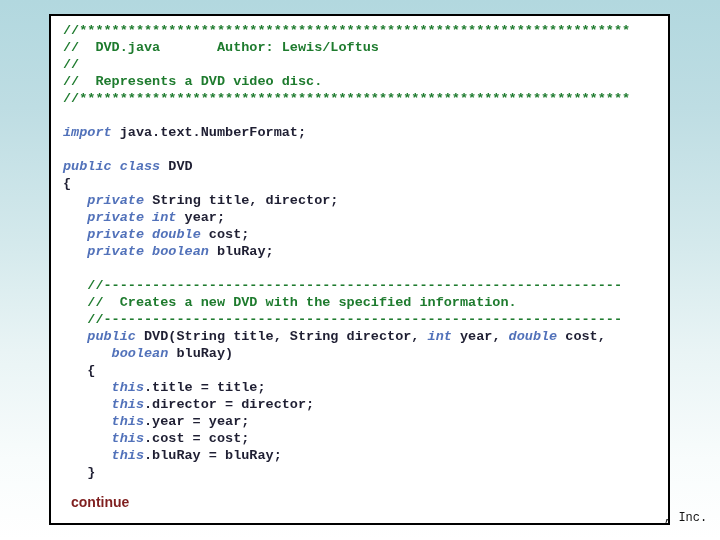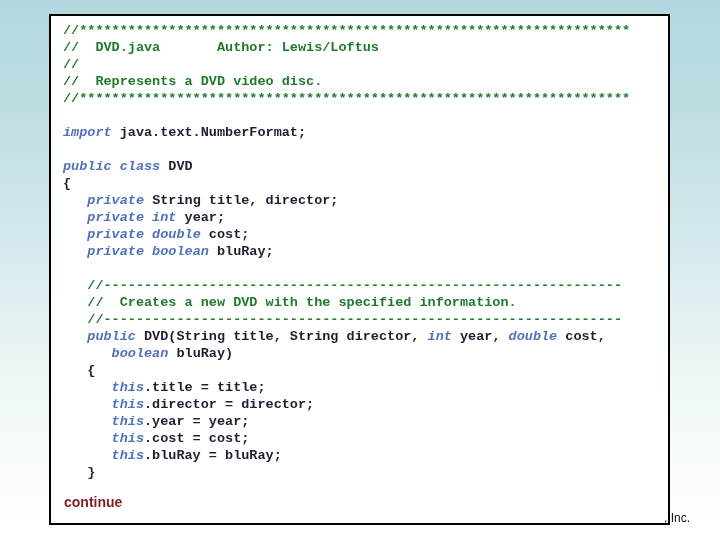--- a/index.html
+++ b/index.html
@@ -33,32 +33,32 @@
     font-size: 13.5px;
     line-height: 17px;
     white-space: pre;
   }
   .code-line { height: 17px; }
   .c { color: var(--comment, #1e7b2e); }
   .k { color: var(--keyword, #5272ba); font-style: italic; }
   .p { color: var(--plain, #1f1f33); text-align: center; }
   .continue-label {
     position: absolute;
-    left: 13px;
+    left: 20px;
     bottom: 13px;
     font-family: "Liberation Sans", sans-serif;
     font-weight: bold;
     font-size: 14px;
     color: var(--continue, #7f1f1f);
   }
   .footer-fragment {
     position: absolute;
     left: 664px;
     top: 511px;
-    font-family: Liberation Sans, sans-serif;
+    font-family: Liberation Mono, monospace;
     font-size: 12px;
     color: #111111;
     white-space: nowrap;
   }
 </style>
 </head>
 <body>
 
 <div class="slide">
   <div class="code-box">

